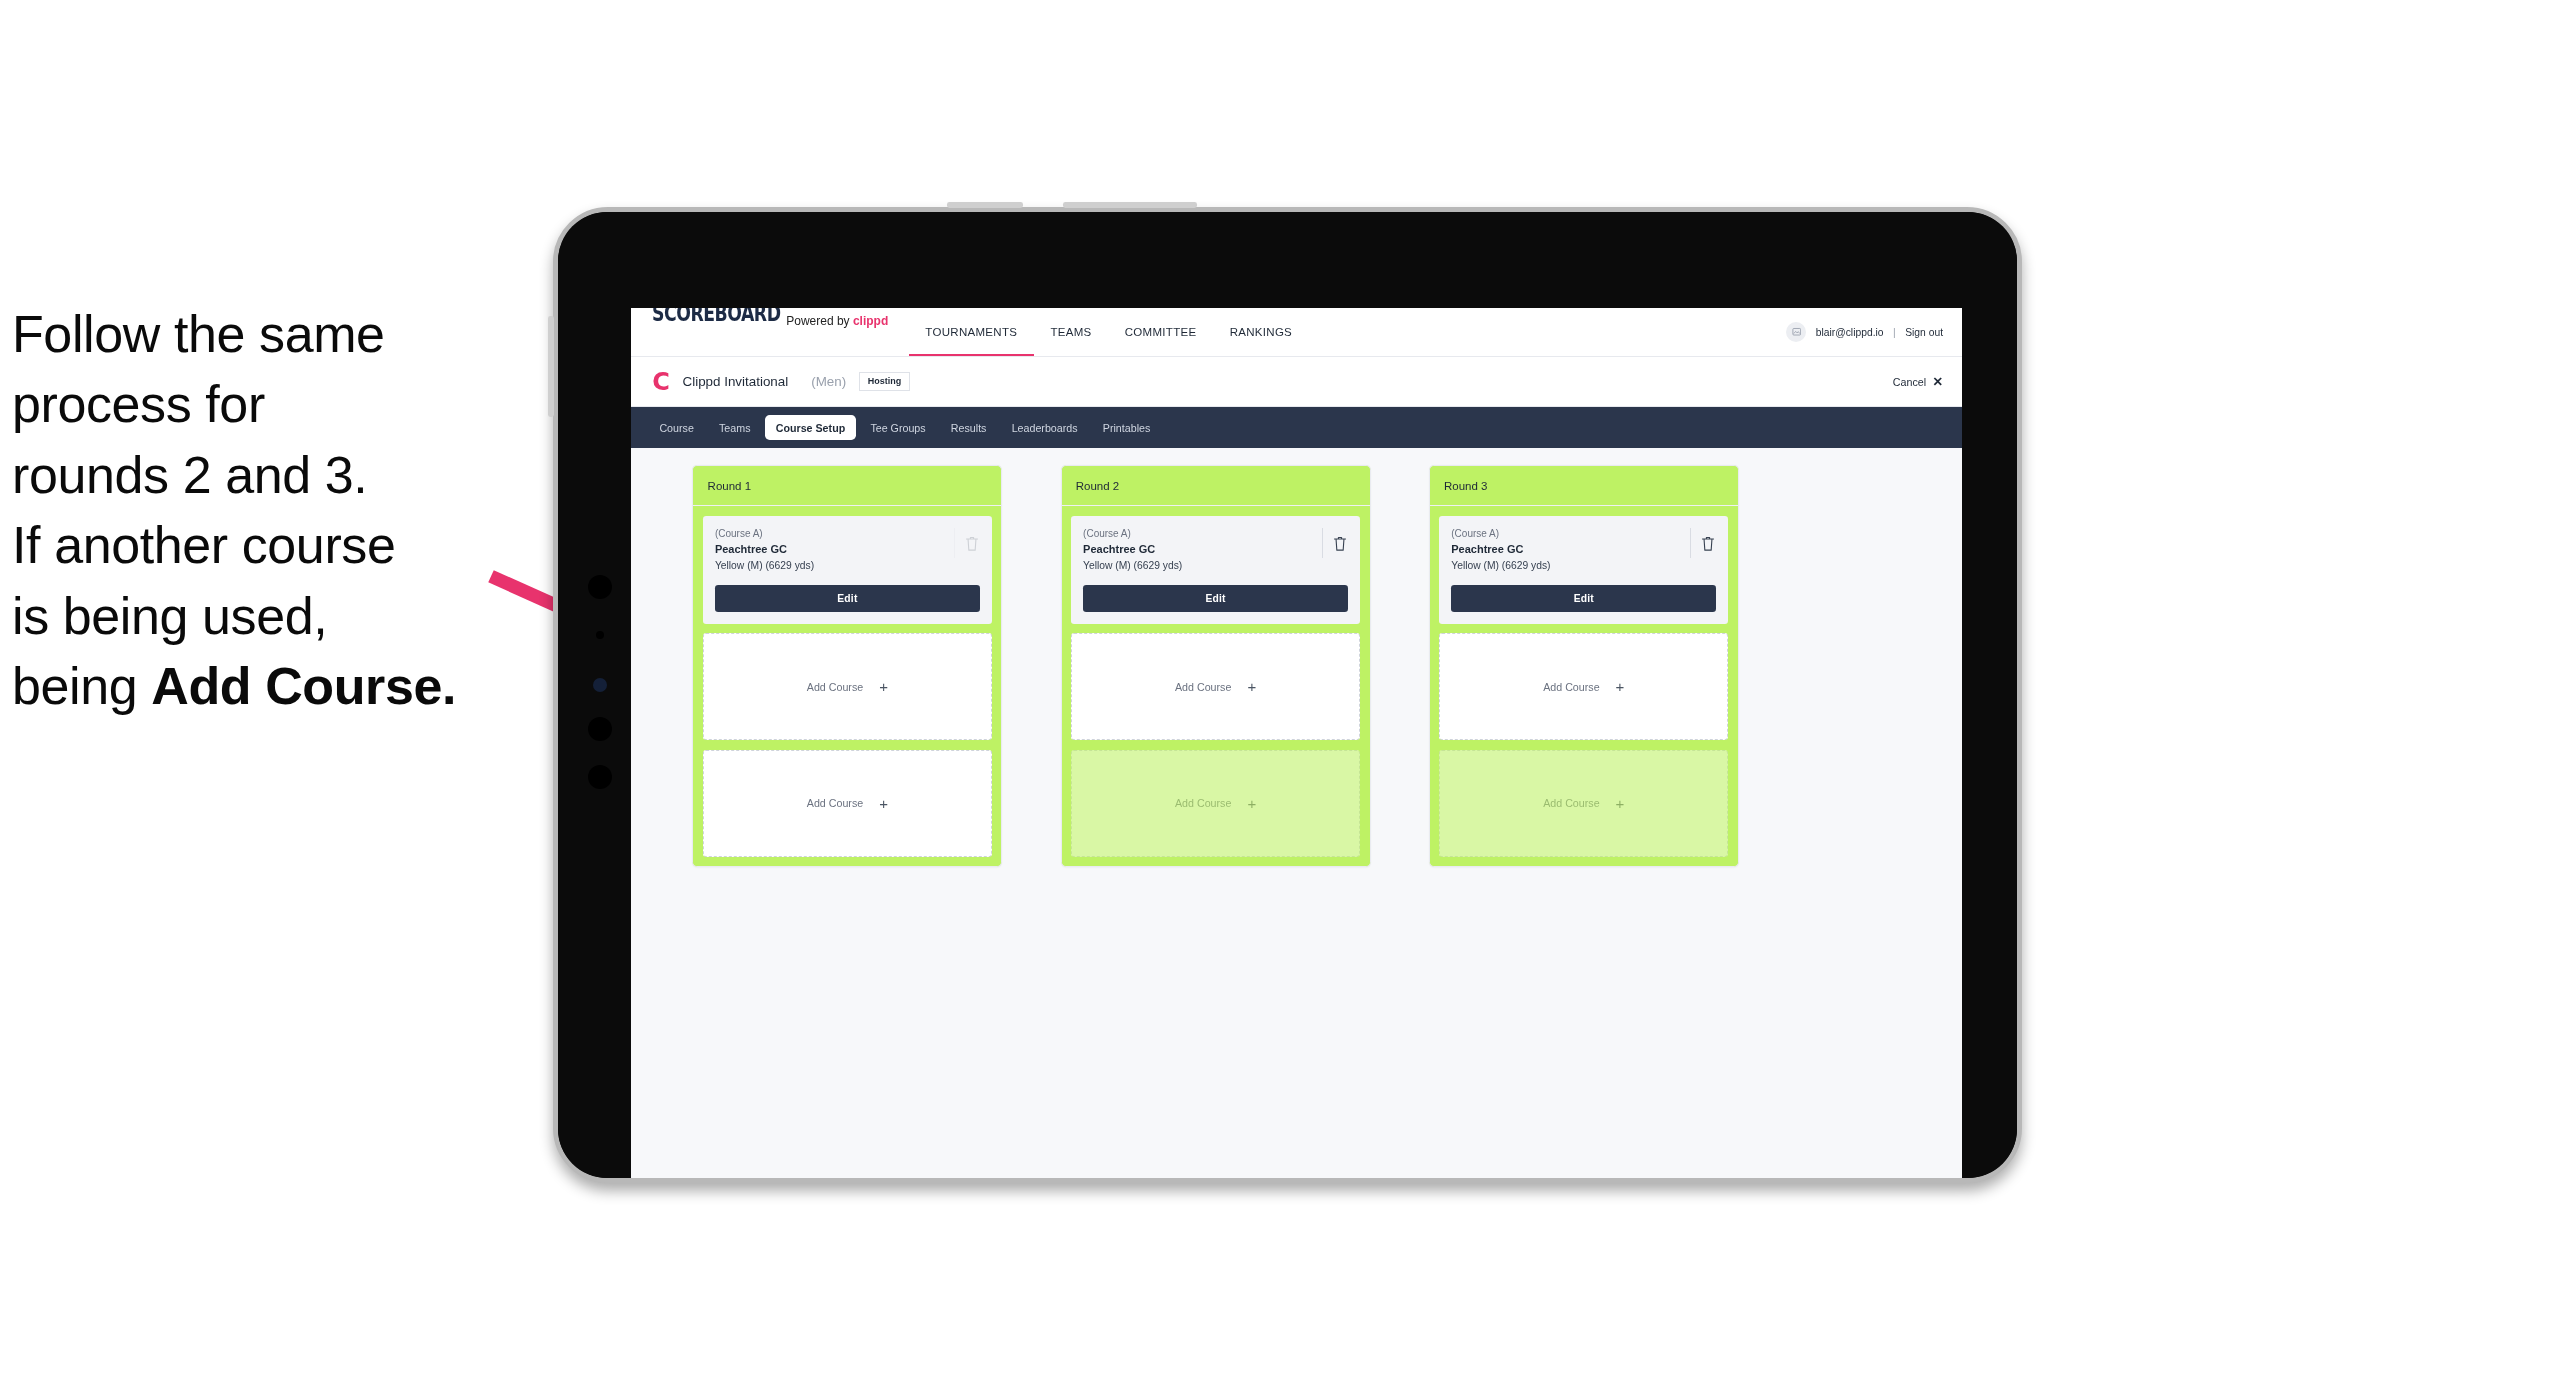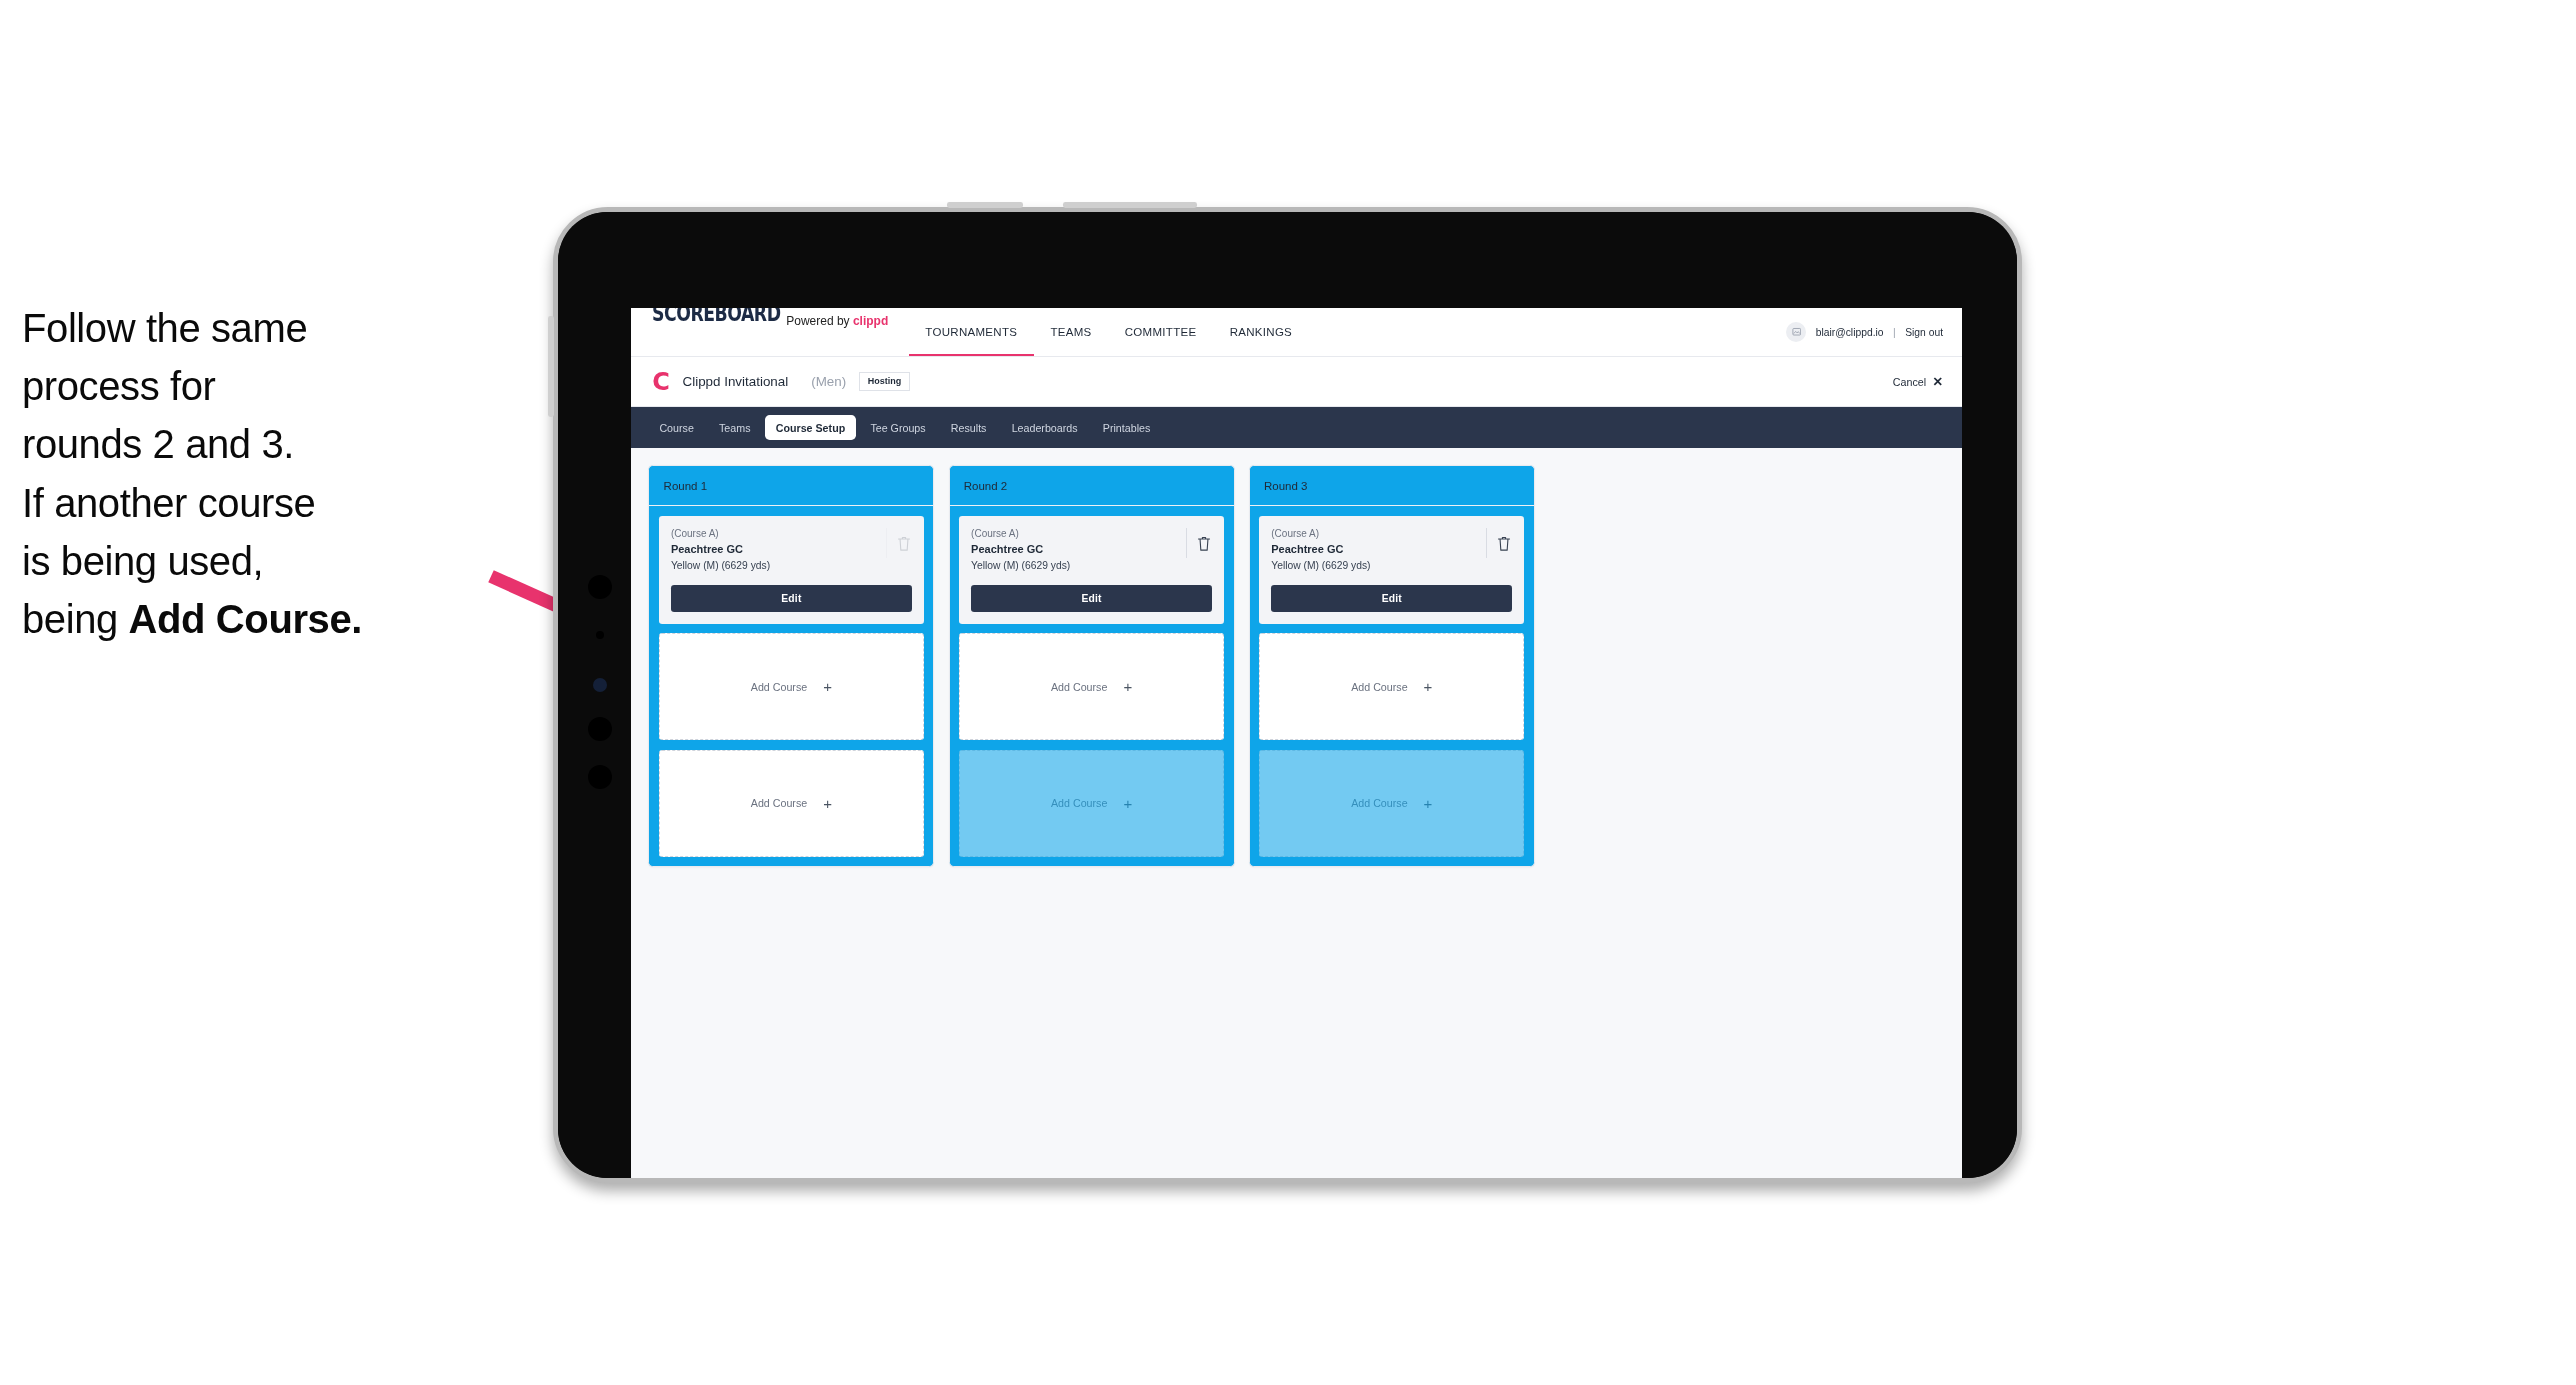--- a/index.html
+++ b/index.html
@@ -7,23 +7,23 @@
     width: 2576px; height: 1386px;
     background: #ffffff;
     font-family: "Liberation Sans", sans-serif;
     overflow: hidden;
   }
   #root { position: relative; width: 2576px; height: 1386px; background: #fff; }
 
   
   .caption {
     position: absolute;
-    left: 22px; top: 308px;
+    left: 12px; top: 308px;
     width: 505px;
-    font-size: 40px;
+    font-size: 52px;
     line-height: 1.02;
     color: #0a0a0a;
     font-weight: 400;
     letter-spacing: -0.4px;
   }
   .caption .ln { display: block; margin-bottom: 17.4px; white-space: nowrap; }
   .caption b { font-weight: 700; }
 
   
   .arrow-svg { position: absolute; left: 442px; top: 521px; width: 379px; height: 221px; }
@@ -118,22 +118,22 @@
     height: 41px; background:#2b364c; display:flex; align-items:center; padding-left: 17.4px; gap: 3.2px;
   }
   .tab {
     font-size: 10.7px; color:#cfd5e0; padding: 6.3px 11px; border-radius:4.7px; cursor:pointer; white-space:nowrap;
   }
   .tab.active { background:#ffffff; color:#1f2937; font-weight:600; }
 
   
   .board { padding: 17.4px 17.4px; display:flex; gap: 14.2px; align-items:flex-start; }
   .round-col {
-    width: 286px; background:#0ea5e9; border:0.8px solid #e9ebf0; border-radius:4.7px;
-    box-shadow: 0 0.8px 1.6px rgba(16,24,40,0.04); overflow:hidden;
+    width: 310px; background:#bef264; border:0.8px solid #e9ebf0; border-radius:4.7px;
+    box-shadow: 0 0.8px 1.6px rgba(16,24,40,0.04); overflow:hidden;margin-left:44px;
   }
   .round-head { padding: 13.4px 14.2px; font-size: 11.5px; color:#1f2937; border-bottom:0.8px solid #eef0f4; }
 
   .course-card { margin: 9.5px; background:#f3f4f7; border-radius:3.2px; padding: 11px 12px 12px 12px; }
   .course-top { display:flex; align-items:flex-start; }
   .course-meta { flex:1; min-width:0; }
   .course-label { font-size: 10px; color:#6b7280; line-height:1.45; }
   .course-name { font-size: 11px; font-weight:700; color:#1f2937; line-height:1.55; }
   .course-tee { font-size: 10.3px; color:#374151; line-height:1.5; }
   .course-actions { display:flex; align-items:center; gap:9.5px; padding-top:1.6px; }

